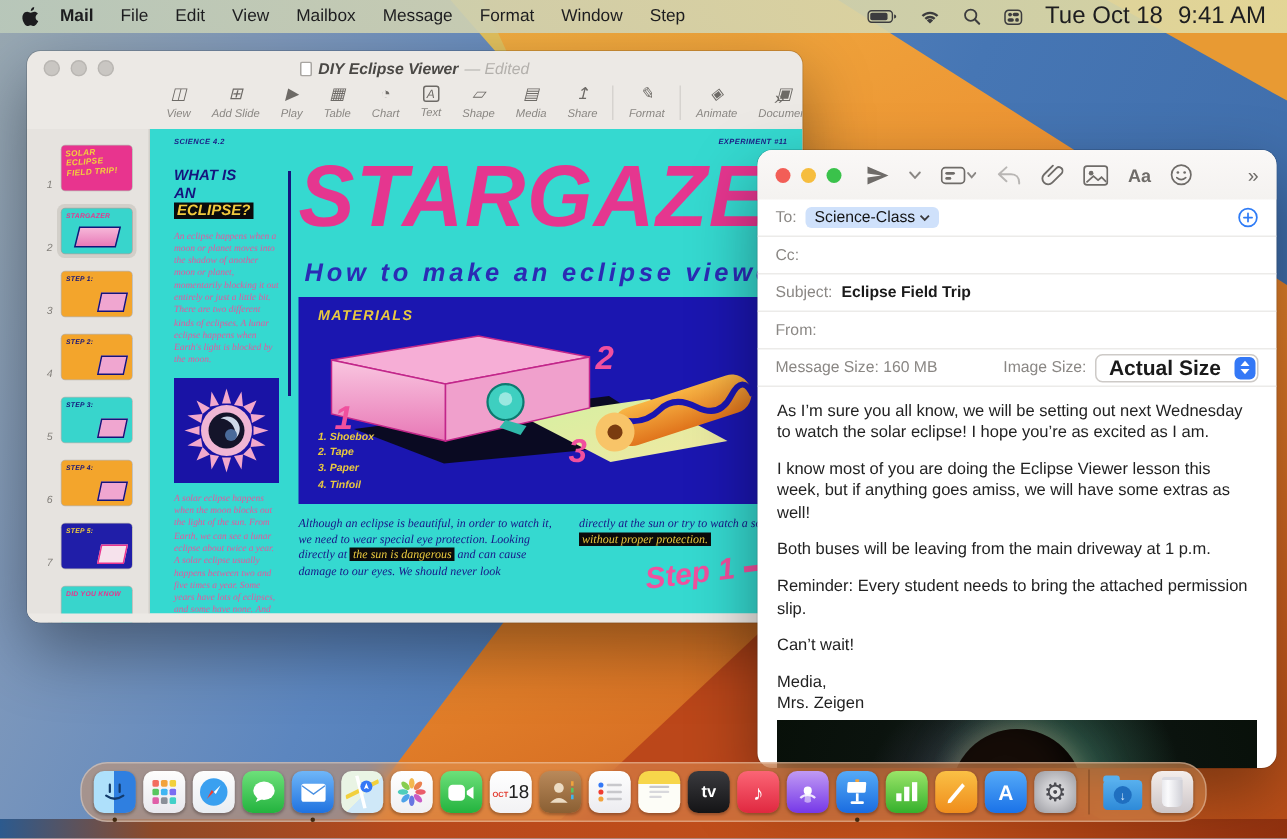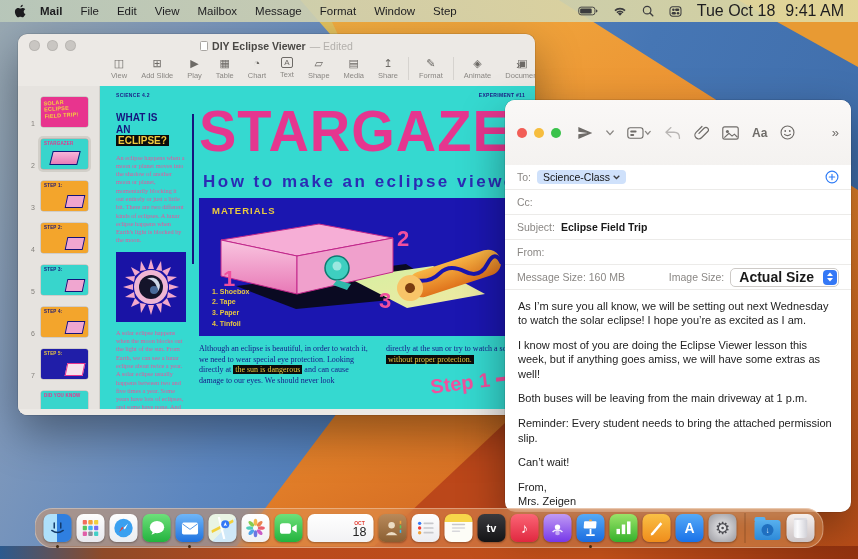--- a/index.html
+++ b/index.html
@@ -25,21 +25,21 @@
   .mb-ic{display:flex;align-items:center;}
 
   
   .winshadow{box-shadow:0 18px 45px rgba(0,0,0,.38),0 0 0 .5px rgba(0,0,0,.18);}
   .lights{display:flex;gap:7px;}
   .light{width:10px;height:10px;border-radius:50%;}
   .l-gray{background:#c9c6c2;border:.5px solid rgba(0,0,0,.08);}
   .l-red{background:#f25e57;}.l-yel{background:#f6bd3e;}.l-grn{background:#3ac24b;}
 
   
-  .kn{position:absolute;left:18px;top:34px;width:517px;height:381px;border-radius:9px;background:#ece9e5;z-index:10;overflow:hidden;}
+  .kn{position:absolute;left:18px;top:34px;width:517px;height:381px;border-radius:9px;background:#ece9e5;z-index:10;overflow:hidden;font-style:italic;}
   .kn-titlebar{height:16px;display:flex;align-items:center;padding-top:4px;position:relative;}
   .kn-titlebar .lights{position:absolute;left:11px;top:6px;}
   .kn-titlebar .light{width:9px;height:9px;}
   .kn-title{width:100%;text-align:center;font-size:10.5px;color:#4a4845;font-weight:700;display:flex;justify-content:center;align-items:center;gap:4px;}
   .kn-title .edited{color:#b3b0ac;font-weight:400;}
   .kn-toolbar{height:32px;display:flex;align-items:flex-start;padding:3px 10px 0 86px;}
   .kn-tool{display:flex;flex-direction:column;align-items:center;gap:2px;padding:0 7px;color:#6d6a66;}
   .kn-tool-icon{font-size:11px;line-height:12px;height:12px;}
   .kn-tool-icon.boxed{font-size:8px;line-height:9px;border:1px solid currentColor;border-radius:2px;padding:0 2px;height:auto;}
   .kn-tool-label{font-size:7.5px;color:#8a8783;white-space:nowrap;}
@@ -87,21 +87,21 @@
   .sl-mat-svg{position:absolute;left:2px;top:18px;}
   .sl-mat-list{position:absolute;left:13px;bottom:6px;font-size:7px;font-weight:700;color:#e9c93f;line-height:1.55;}
   .sl-foot{position:absolute;top:258px;font-family:"Liberation Serif",serif;font-size:8px;line-height:1.32;color:#171788;}
   .sl-foot-l{left:99px;width:170px;}
   .sl-foot-r{left:286px;width:160px;}
   .sl-foot .sl-hl{color:#e9c93f;}
   .sl-step{position:absolute;left:330px;top:284px;font-size:20px;font-weight:700;color:#f0509e;transform:rotate(-7deg);display:flex;align-items:center;gap:6px;white-space:nowrap;}
 
   
   .mail{position:absolute;left:505px;top:100px;width:346px;height:412px;border-radius:10px;background:#fff;z-index:20;overflow:hidden;}
-  .m-toolbar{height:33px;display:flex;align-items:center;padding:16px 12px;background:linear-gradient(#faf8f7,#f4f2f0);}
+  .m-toolbar{height:33px;display:flex;align-items:center;padding:0 12px;background:linear-gradient(#faf8f7,#f4f2f0);}
   .m-icons{display:flex;align-items:center;gap:13px;margin-left:16px;flex:1;}
   .m-ic{display:flex;align-items:center;color:#6f6c69;}
   .m-ic.dis{opacity:.45;}
   .m-aa{font-size:12px;font-weight:600;color:#6f6c69;}
   .m-more{margin-left:auto;font-size:13px;color:#6f6c69;}
   .m-row{height:24px;border-bottom:1px solid #ecebe9;display:flex;align-items:center;padding:0 12px;font-size:10.5px;}
   .m-label{color:#8a8784;margin-right:6px;}
   .m-token{background:#cfe1fb;border-radius:4px;padding:1px 6px;color:#141414;display:flex;align-items:center;gap:3px;font-size:10.5px;}
   .m-plus{margin-left:auto;display:flex;align-items:center;}
   .m-val{color:#1a1a1a;font-weight:600;}
@@ -125,21 +125,21 @@
   .dock{position:absolute;bottom:11px;left:50%;transform:translateX(-50%);height:38px;display:flex;align-items:center;gap:5px;padding:0 8px;border-radius:18px;background:rgba(226,152,92,.48);border:.5px solid rgba(255,255,255,.32);backdrop-filter:blur(8px);z-index:40;}
   .dk{width:28px;height:28px;border-radius:7px;position:relative;flex:none;display:flex;align-items:center;justify-content:center;box-shadow:0 1px 2px rgba(0,0,0,.28);}
   .dk.run::after{content:'';position:absolute;left:50%;bottom:-6px;width:3px;height:3px;border-radius:50%;background:#40280f;transform:translateX(-50%);}
   .dk-finder{background:linear-gradient(90deg,#aee0fb 0 49%,#2f7fe0 49%);}
   .dk-launchpad{background:linear-gradient(#fdfdfd,#e8e8ee);}
   .dk-safari{background:linear-gradient(#fdfdfd,#e9edf2);}
   .dk-messages,.dk-facetime{background:linear-gradient(#6de07a,#23b33e);}
   .dk-mail{background:linear-gradient(#6fb6f8,#1f72e0);}
   .dk-maps{background:linear-gradient(135deg,#e9f4e4 0 55%,#cfe8f8 55%);}
   .dk-photos{background:linear-gradient(#fff,#f0f0f2);}
-  .dk-cal{background:linear-gradient(#fff,#f2f2f4);flex-direction:column;gap:0;padding-left:38px;}
+  .dk-cal{background:linear-gradient(#fff,#f2f2f4);flex-direction:row;gap:0;}
   .dk-cal .cal-m{font-size:5px;font-weight:700;color:#e23b30;line-height:6px;margin-top:3px;}
   .dk-cal .cal-d{font-size:12.5px;color:#222;line-height:13px;font-weight:400;}
   .dk-contacts{background:linear-gradient(#b9895a,#8a5f33);}
   .dk-reminders,.dk-notes{background:linear-gradient(#fefefe,#ececf0);}
   .dk-notes{background:linear-gradient(#f7d64a 0 30%,#fdfdf7 30%);}
   .dk-tv{background:linear-gradient(#3a3a3e,#141416);color:#fff;font-weight:700;font-size:11px;}
   .dk-music{background:linear-gradient(#fb6575,#e02840);color:#fff;font-size:14px;}
   .dk-podcasts{background:linear-gradient(#c09af4,#7638e8);}
   .dk-keynote{background:linear-gradient(#55aaf6,#1a6ce0);}
   .dk-numbers{background:linear-gradient(#9ae468,#35b02c);}
@@ -578,21 +578,21 @@
       </span>
     </div>
 
     <div class="m-body">
 
         <p>As I’m sure you all know, we will be setting out next Wednesday to watch the solar eclipse! I hope you’re as excited as I am.</p>
         <p>I know most of you are doing the Eclipse Viewer lesson this week, but if anything goes amiss, we will have some extras as well!</p>
         <p>Both buses will be leaving from the main driveway at 1 p.m.</p>
         <p>Reminder: Every student needs to bring the attached permission slip.</p>
         <p>Can’t wait!</p>
-        <p class="sig">From,</p>
+        <p class="sig">Media,</p>
         <p class="sig">Mrs. Zeigen</p>
       </div>
 
     <div class="m-photo">
       <div class="m-moon"></div>
 
     </div>
   </div>
 
   <div class="dock">

